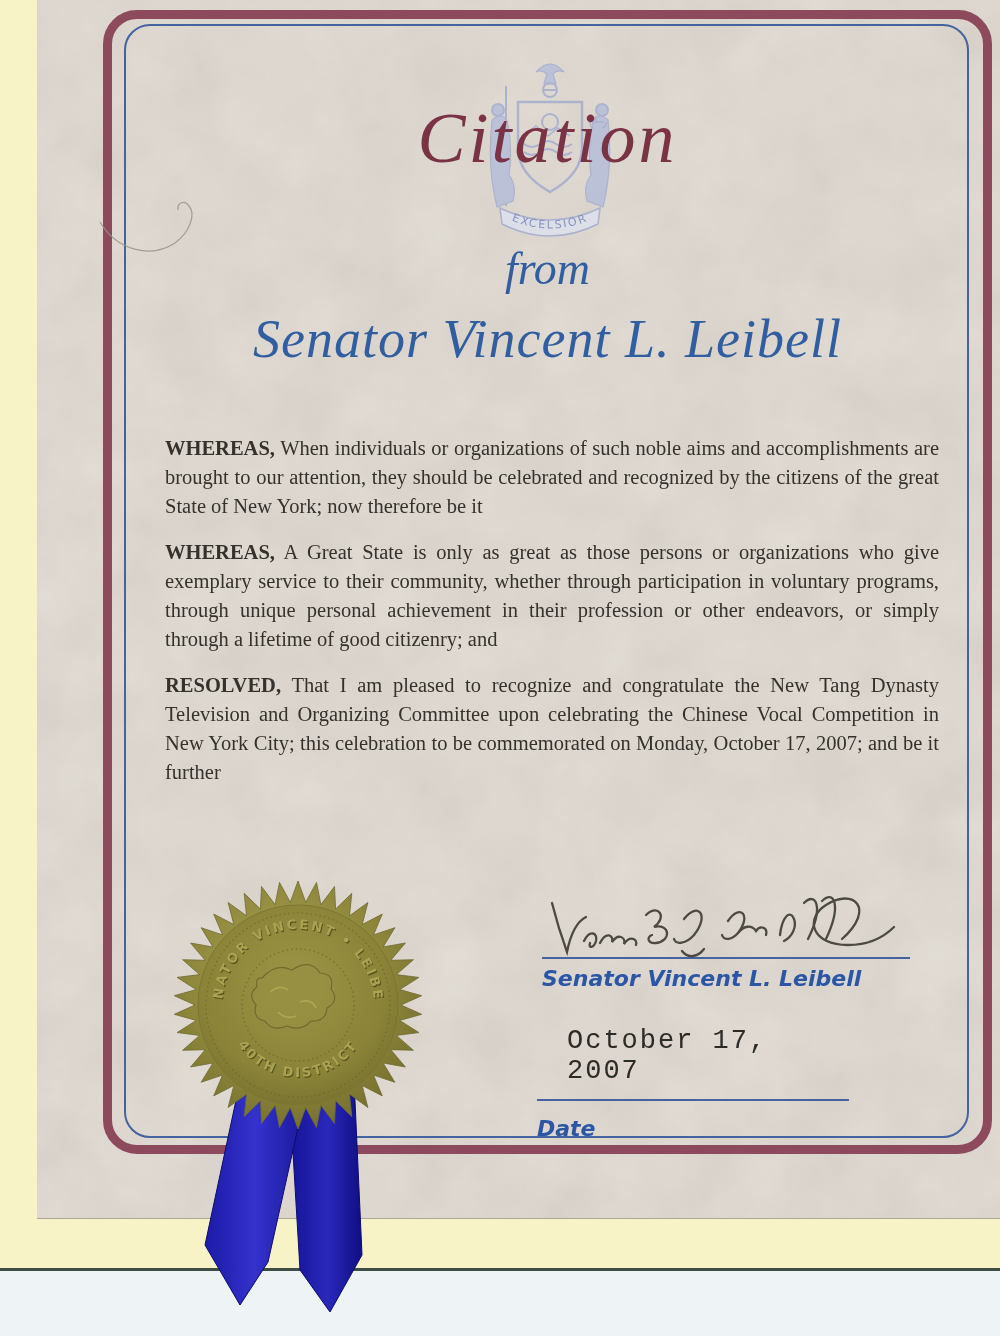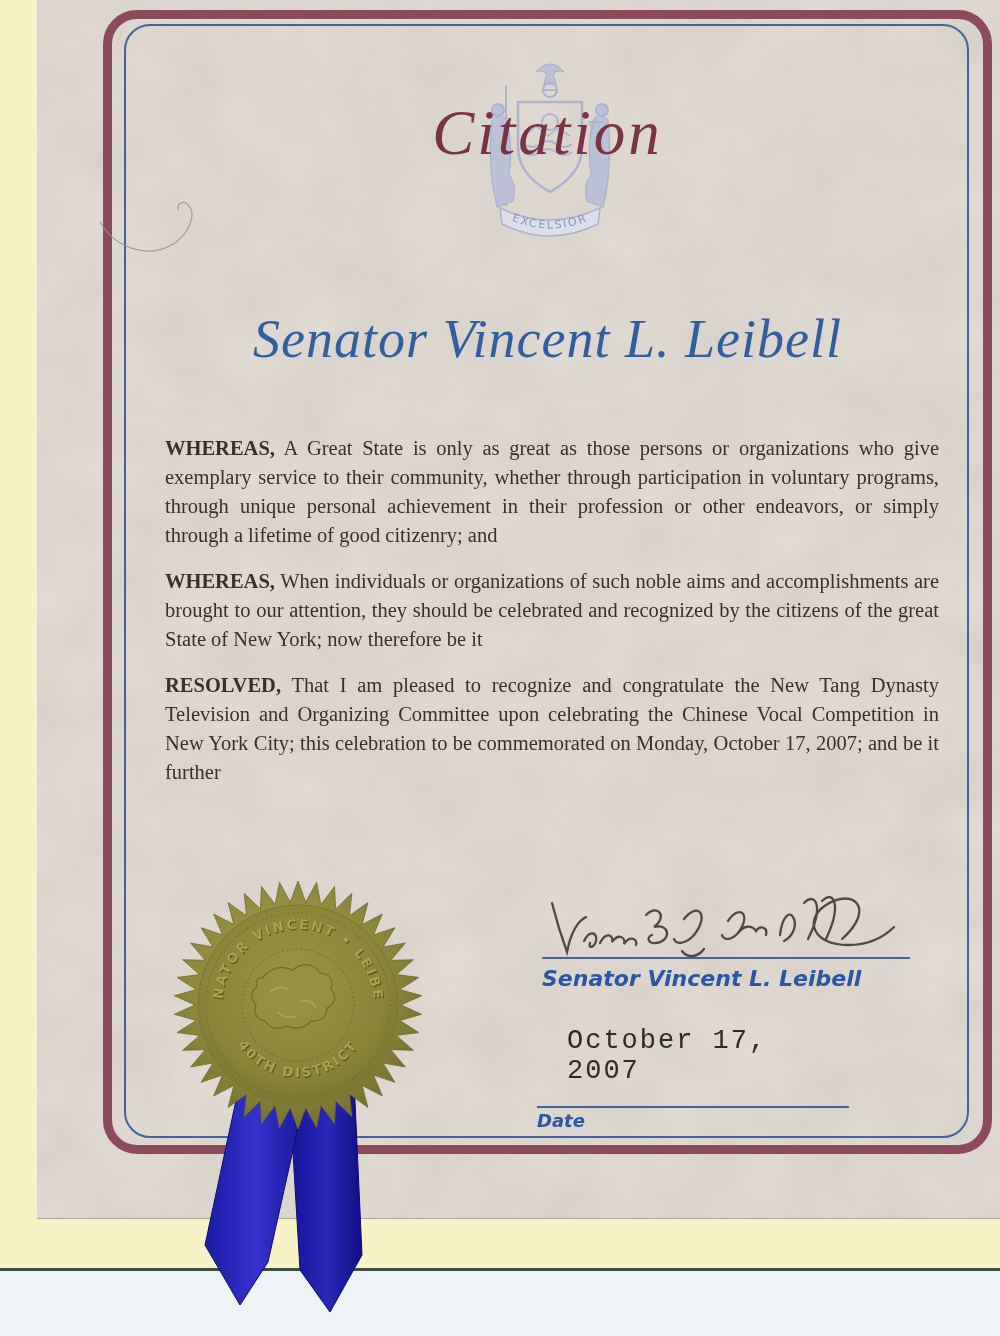--- a/index.html
+++ b/index.html
@@ -11,41 +11,41 @@
   
   .certificate{position:absolute;left:37px;top:0;width:963px;height:1218px;
        background:#d7d1ca;border-bottom:1px solid #aaa698;}
   .tex{position:absolute;left:0;top:0;}
   .border-maroon{position:absolute;left:66px;top:10px;width:889px;height:1144px;
        border:9px solid #8d4a5c;border-radius:34px;box-sizing:border-box;}
   .border-blue{position:absolute;left:87px;top:24px;width:845px;height:1114px;
        border:2px solid #44639f;border-radius:26px;box-sizing:border-box;}
   .watermark{position:absolute;left:403px;top:56px;}
   .cent{position:absolute;left:66px;width:889px;text-align:center;}
-  .title{top:102px;font-style:italic;font-size:63px;line-height:1;
+  .title{top:102px;font-style:italic;font-size:72px;line-height:1;
        color:#7a3245;letter-spacing:3px;}
   .from-label{top:246px;font-style:italic;font-size:46px;line-height:1;color:#305ea0;}
   .senator-name{top:312px;font-style:italic;font-size:54px;line-height:1;
        color:#305ea0;letter-spacing:1px;}
   .body-text{position:absolute;left:128px;top:434px;width:774px;
        font-size:20.5px;line-height:29px;color:#35312c;text-align:justify;}
   .body-text p{margin:0 0 17px 0;}
   .lead{font-weight:bold;}
   .sig-block{position:absolute;left:505px;top:889px;width:372px;}
   .sig-svg{display:block;width:370px;height:72px;margin-bottom:-4px;}
   .sig-rule{border-top:2px solid #44639f;width:368px;}
   .sig-name,.sig-district{font-family:"DejaVu Sans",sans-serif;font-weight:bold;
        font-style:italic;color:#2b55a5;font-size:22px;line-height:29px;}
   .sig-name{margin-top:5px;}
   .date-block{position:absolute;left:500px;top:1026px;width:312px;}
   .date-value{font-family:"Liberation Mono",monospace;font-size:27px;
-       letter-spacing:2px;color:#2d2b26;padding:0 0 20px 30px;
+       letter-spacing:2px;color:#2d2b26;padding:0 0 13px 30px;
        border-bottom:2px solid #44639f;}
   .date-label{font-family:"DejaVu Sans",sans-serif;font-weight:bold;font-style:italic;
-       color:#2b55a5;font-size:18px;margin-top:2px;}
+       color:#2b55a5;font-size:22px;margin-top:15px;}
   .decor{position:absolute;left:0;top:0;pointer-events:none;}
 </style>
 </head>
 <body>
 
 <div class="page">
 
   <div class="mat"></div>
 
   <div class="certificate">
@@ -91,25 +91,26 @@
       </g>
       <defs>
           <path id="mottoPath" d="M68 163 Q110 182 152 163"></path>
         </defs>
       <text font-family="DejaVu Sans, sans-serif" font-size="11" letter-spacing="2" fill="#8492c2">
         <textPath href="#mottoPath" startOffset="50%" text-anchor="middle">EXCELSIOR</textPath>
       </text>
     </svg>
 
     <div class="cent title">Citation</div>
+    <div class="cent from-label">from</div>
     <div class="cent senator-name">Senator Vincent L. Leibell</div>
 
     <div class="body-text">
+      <p><span class="lead">WHEREAS,</span> <span>When individuals or organizations of such noble aims and accomplishments are brought to our attention, they should be celebrated and recognized by the citizens of the great State of New York; now therefore be it</span></p>
       <p><span class="lead">WHEREAS,</span> <span>A Great State is only as great as those persons or organizations who give exemplary service to their community, whether through participation in voluntary programs, through unique personal achievement in their profession or other endeavors, or simply through a lifetime of good citizenry; and</span></p>
-      <p><span class="lead">WHEREAS,</span> <span>When individuals or organizations of such noble aims and accomplishments are brought to our attention, they should be celebrated and recognized by the citizens of the great State of New York; now therefore be it</span></p>
       <p><span class="lead">RESOLVED,</span> <span>That I am pleased to recognize and congratulate the New Tang Dynasty Television and Organizing Committee upon celebrating the Chinese Vocal Competition in New York City; this celebration to be commemorated on Monday, October 17, 2007; and be it further</span></p>
     </div>
 
     <div class="sig-block">
       <svg class="sig-svg" viewBox="0 0 370 72">
         <g fill="none" stroke="#45433a" stroke-width="2.3" stroke-linecap="round" opacity="0.95">
           <path d="M10 14 C15 34 21 52 25 63 C28 48 34 33 44 28"></path>
           <path d="M42 52 C48 40 56 44 54 52 C52 59 46 60 48 54 M58 54 C64 42 72 46 70 53 C76 44 84 48 82 55 C88 46 96 50 94 56"></path>
           <path d="M104 26 C116 14 126 28 112 38 C128 34 130 52 114 54 C106 55 104 48 110 46"></path>
           <path d="M142 30 C156 12 168 26 152 46 C144 55 134 56 132 50 M140 62 C146 70 156 68 162 60"></path>

